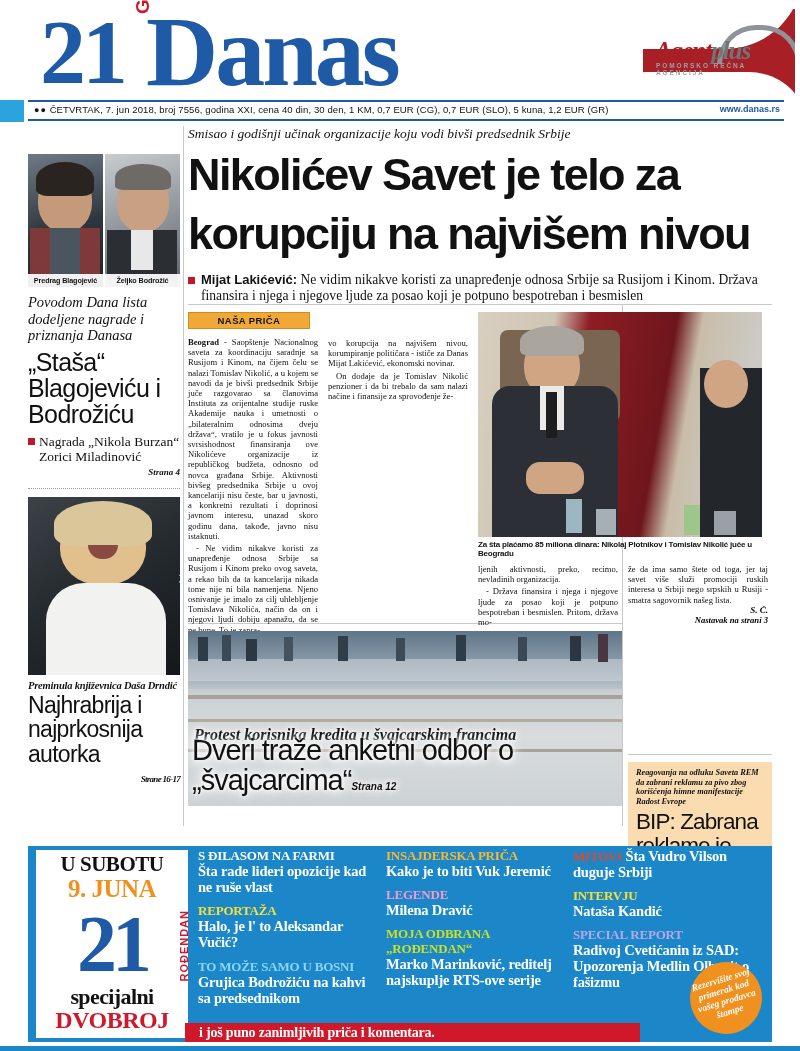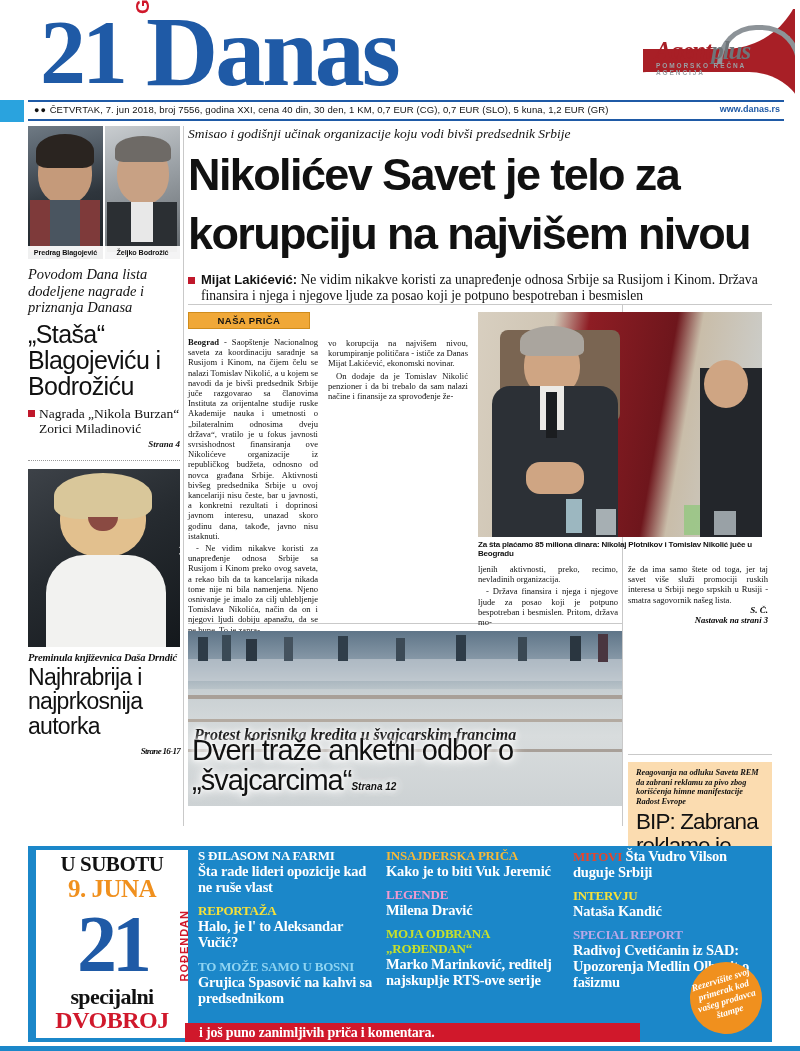--- a/index.html
+++ b/index.html
@@ -84,21 +84,21 @@
     position:absolute;right:8px;top:4px;font-size:9px;color:#1f5aa6;font-weight:bold;
   }
 
   
   .content{position:absolute;left:0;top:126px;width:800px;height:712px;}
   .vrule{position:absolute;background:#c9c9c9;width:1px;}
   .hrule{position:absolute;background:#c9c9c9;height:1px;}
 
   
   .leftcol{position:absolute;left:28px;top:0;width:152px;}
-  .photo-pair{display:flex;gap:2px;}
+  .photo-pair{display:flex;gap:2px;margin-top:28px;}
   .ph{position:relative;width:75px;height:133px;overflow:hidden;background:#8a8f93;}
   .ph .cap{
     position:absolute;left:0;right:0;bottom:0;background:rgba(255,255,255,.93);
     font-size:7.2px;font-weight:bold;text-align:center;color:#111;padding:2px 0 2px;
     letter-spacing:-.1px;
   }
   .kicker-it{
     font-family:"Liberation Serif", serif;font-style:italic;
     font-size:14.5px;line-height:16.5px;color:#111;margin-top:7px;
   }
@@ -450,21 +450,21 @@
     <div class="pcol" style="left:170px;width:180px;">
       <div class="pblock">
         <div class="ph" style="color:#ffffff;">S ĐILASOM NA FARMI</div>
         <div class="pt">Šta rade lideri opozicije kad ne ruše vlast</div>
       </div>
       <div class="pblock">
         <div class="ph" style="color:#f5e03a;">REPORTAŽA</div>
         <div class="pt">Halo, je l' to Aleksandar  Vučić?</div>
       </div>
       <div class="pblock">
-        <div class="pt"><span class="ph" style="color:#8fd4f2;display:inline;">TO MOŽE SAMO U BOSNI</span> <span>Grujica Spasović na kahvi sa predsednikom</span></div>
+        <div class="pt"><span class="ph" style="color:#8fd4f2;display:inline;">TO MOŽE SAMO U BOSNI</span> <span>Grujica Bodrožiću na kahvi sa predsednikom</span></div>
       </div>
     </div>
 
     <div class="pcol" style="left:358px;width:180px;">
       <div class="pblock">
         <div class="ph" style="color:#f5b93a;">INSAJDERSKA PRIČA</div>
         <div class="pt">Kako je to biti Vuk Jeremić</div>
       </div>
       <div class="pblock">
         <div class="ph" style="color:#f29ad0;">LEGENDE</div>

